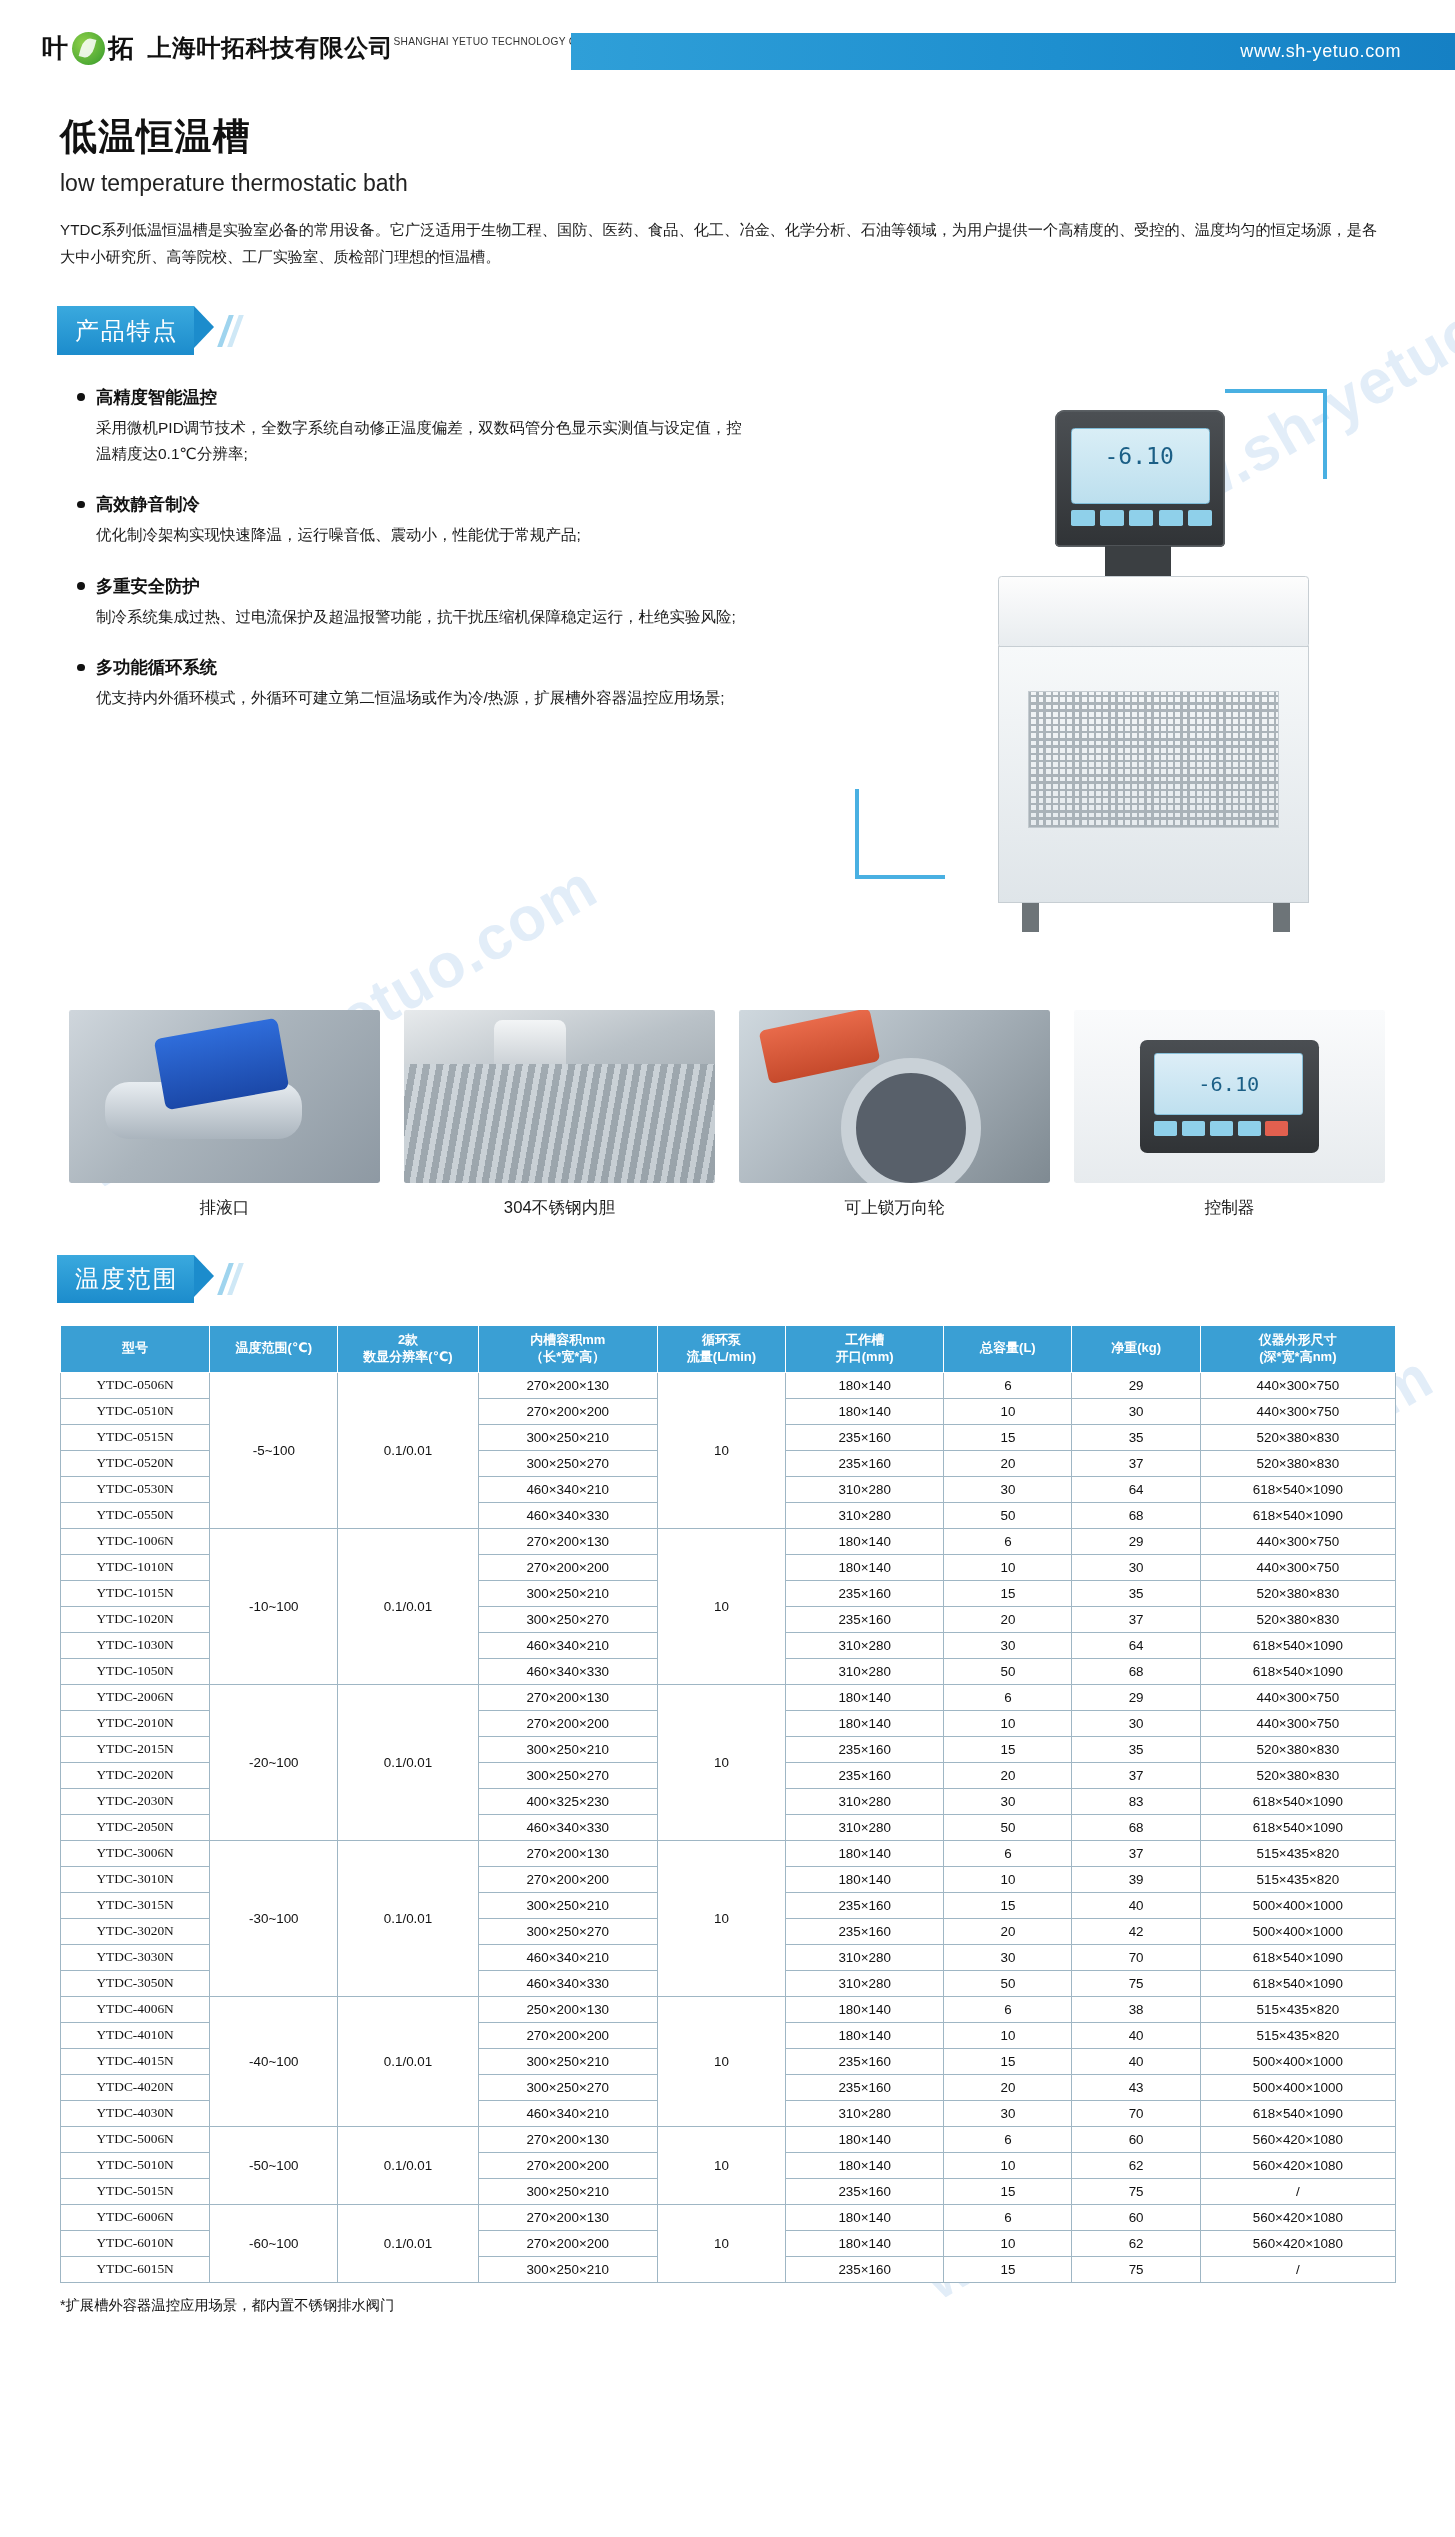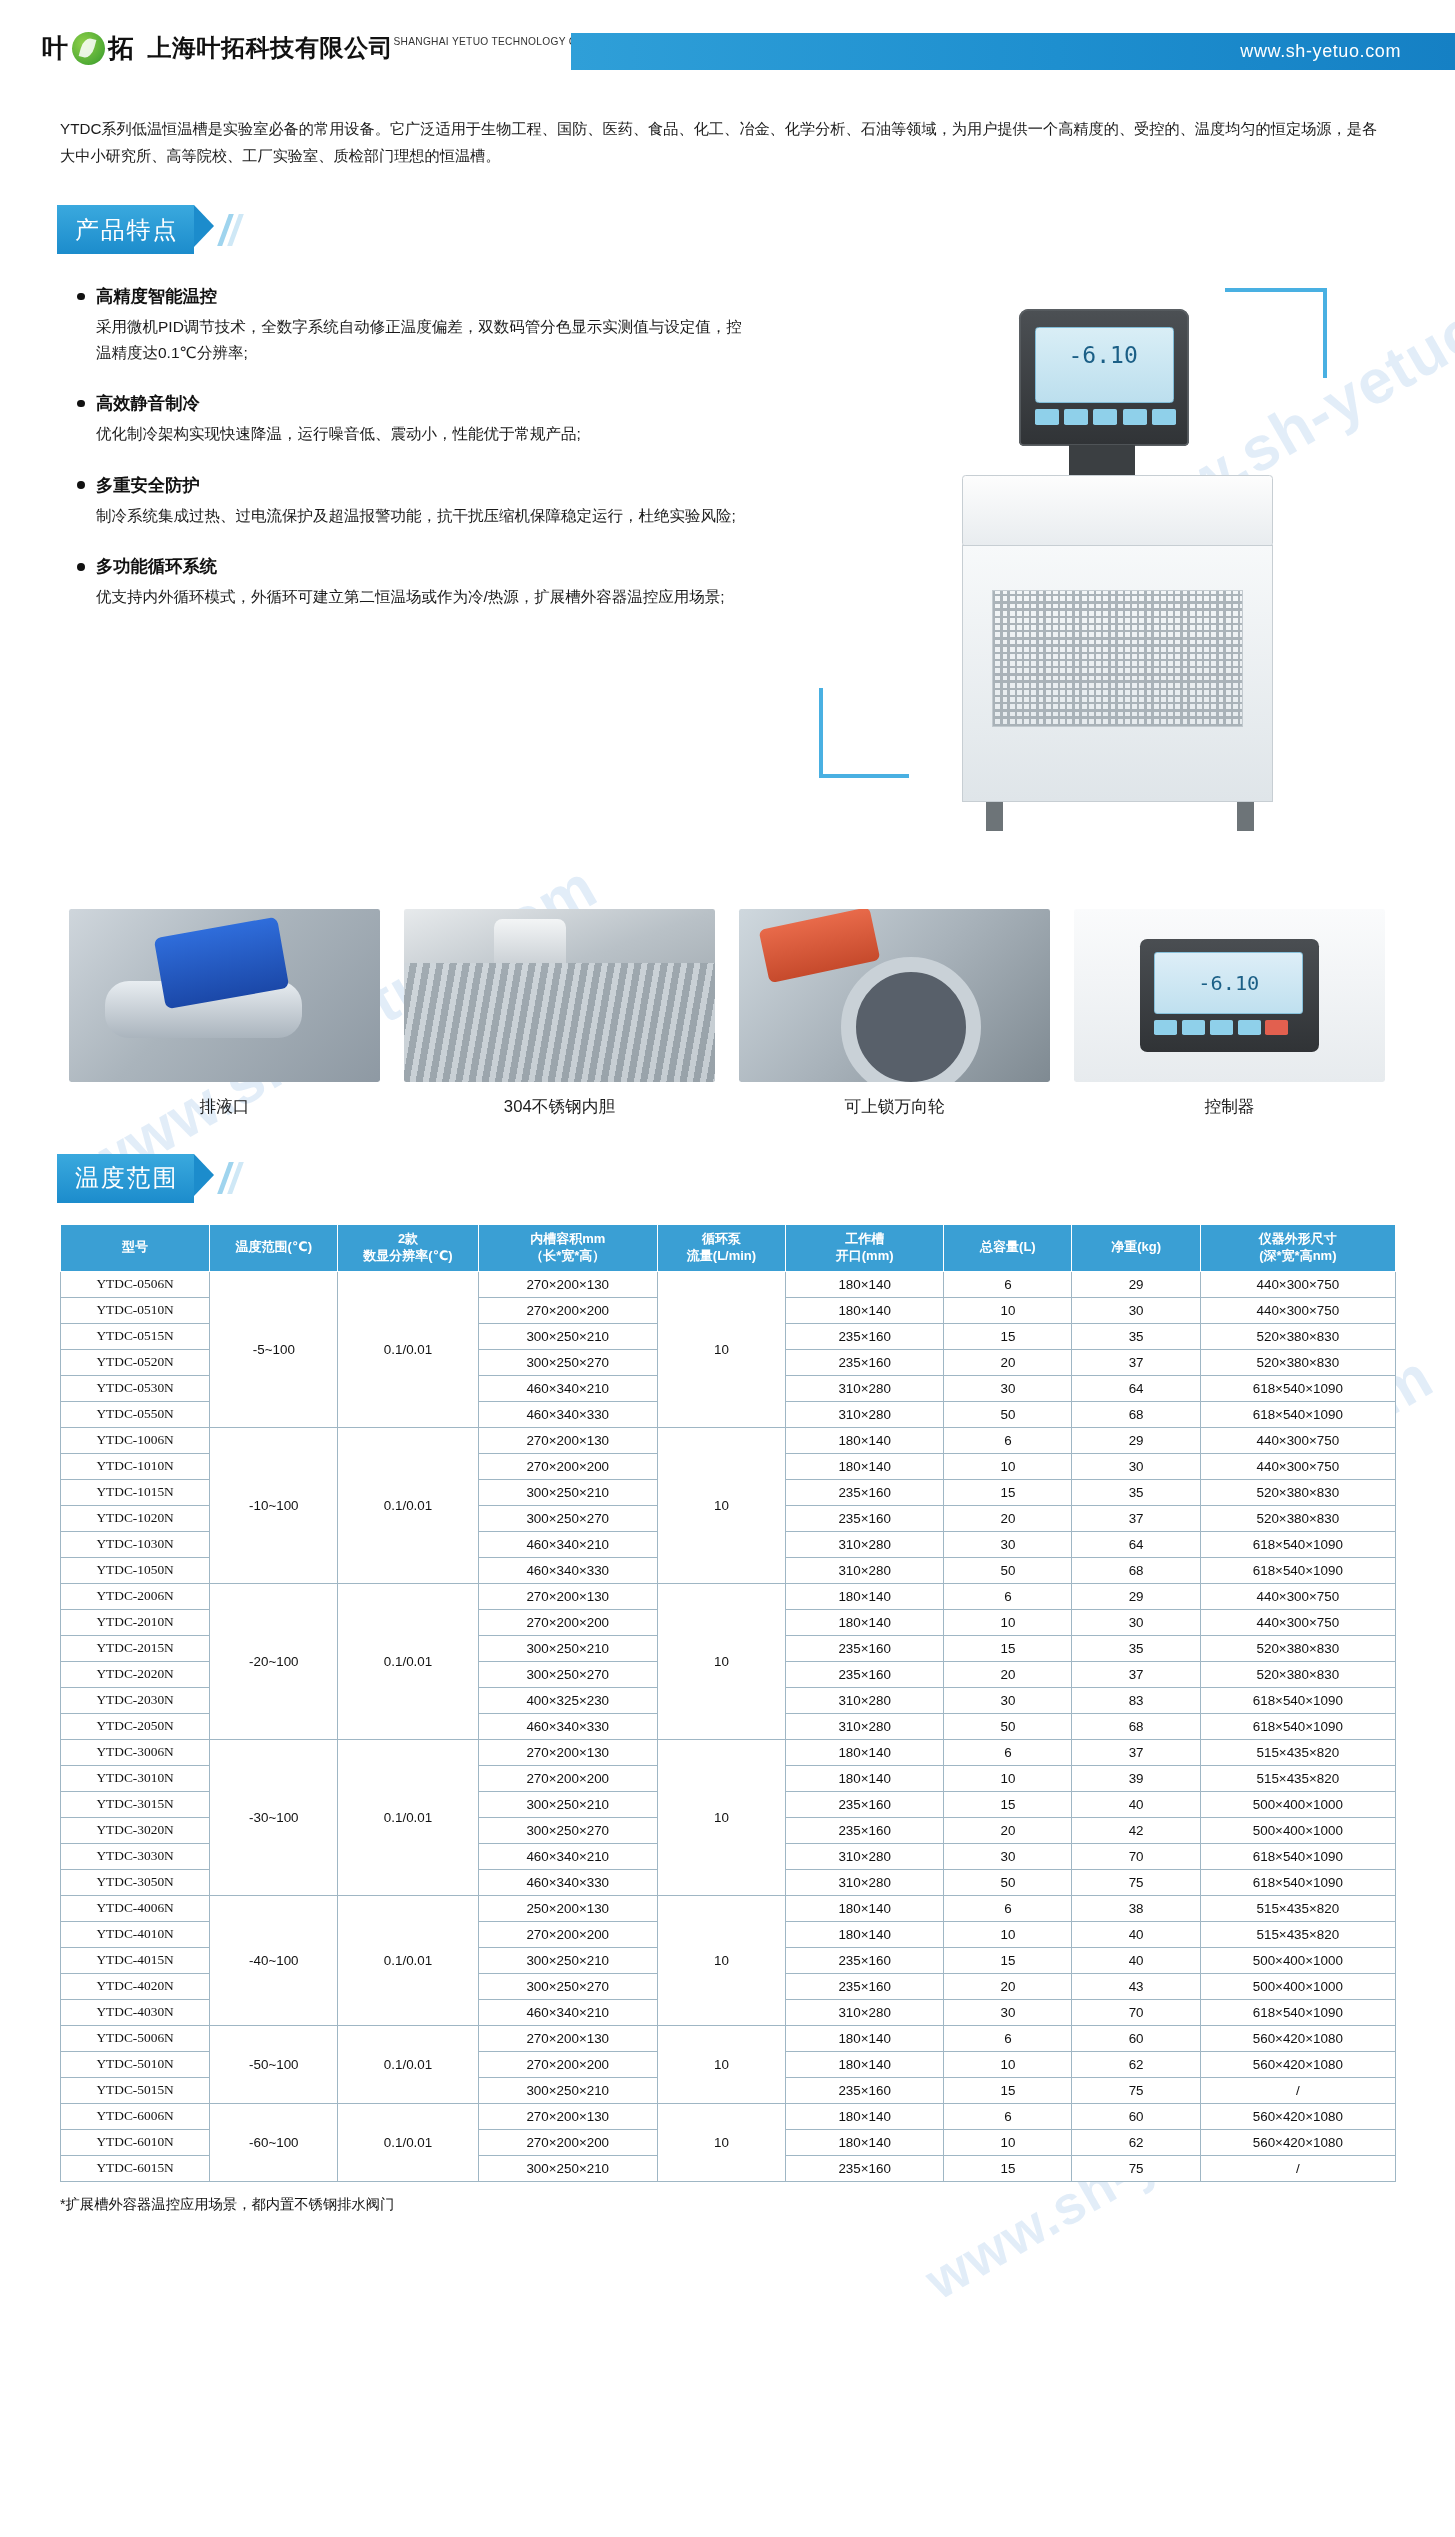--- a/index.html
+++ b/index.html
@@ -148,20 +148,21 @@
     transform: skewX(-20deg);
   }
   .section-slashes i:nth-child(2){ background:#cfe8f6;}
 
   
   .features-row {
     display: flex;
     margin-top: 21.5px;
     position: relative;
     z-index: 5;
+    gap: 36px;
   }
   .features {
     width: 747px;
     padding-left: 72px;
     padding-top: 8.4px;
   }
   .feature {
     margin-bottom: 26px;
     position: relative;
     padding-left: 24px;
@@ -363,20 +364,24 @@
         <span class="company-cn">上海叶拓科技有限公司</span>
         <span class="company-en">SHANGHAI YETUO TECHNOLOGY CO.,LTD.</span>
       </div>
     </div>
     <div class="header-bar">
       <span class="header-url">www.sh-yetuo.com</span>
     </div>
   </div>
 
   
+  <div class="title-block">
+    <div class="title-cn">低温恒温槽</div>
+    <div class="title-en">low temperature thermostatic bath</div>
+  </div>
 
   <div class="intro">YTDC系列低温恒温槽是实验室必备的常用设备。它广泛适用于生物工程、国防、医药、食品、化工、冶金、化学分析、石油等领域，为用户提供一个高精度的、受控的、温度均匀的恒定场源，是各大中小研究所、高等院校、工厂实验室、质检部门理想的恒温槽。</div>
 
   
   <div class="section-head">
     <div class="section-chip">产品特点</div>
     <div class="section-slashes">
         <i></i>
         <i></i>
       </div>

